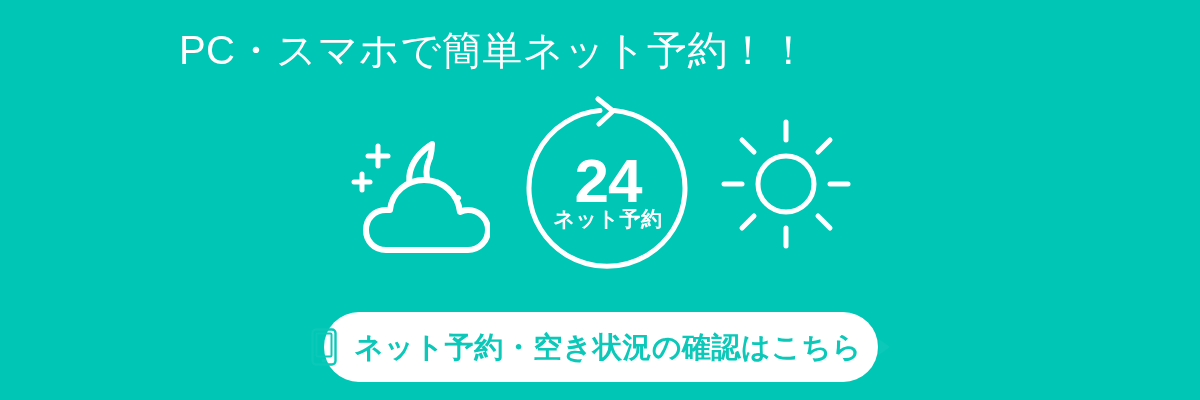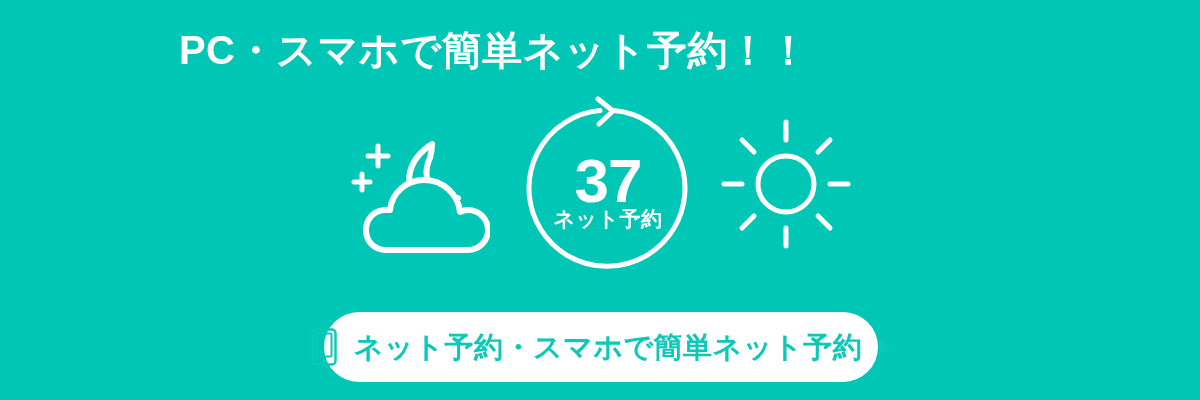--- a/index.html
+++ b/index.html
@@ -21,21 +21,21 @@
   }
   
   #headline {
     position: absolute;
     left: 0;
     top: 24px;
     width: 988px;
     text-align: center;
     color: #ffffff;
     font-size: 40px;
-    font-weight: 700;
+    font-weight: 400;
     letter-spacing: 0.5px;
     line-height: 52px;
     white-space: nowrap;
     user-select: none;
   }
   
   #icon-row {
     position: absolute;
     left: 0;
     top: 96px;
@@ -152,21 +152,21 @@
       </svg>
     </div>
 
     <div id="clock-badge" class="icon-abs">
       <svg width="184" height="185" viewBox="0 0 184 185" fill="none" xmlns="http://www.w3.org/2000/svg" style="position:absolute;left:0;top:0;">
 
         <path d="M 98 14.6 A 78 78 0 1 1 84 14.6" stroke="#ffffff" stroke-width="5" fill="none" stroke-linecap="round"></path>
 
         <path d="M 82 3 L 97 15 L 83 28" stroke="#ffffff" stroke-width="5" fill="none" stroke-linecap="round" stroke-linejoin="round"></path>
       </svg>
-      <div id="badge-number">37</div>
+      <div id="badge-number">24</div>
       <div id="badge-caption">ネット予約</div>
     </div>
 
     <div class="icon-abs" id="sun-icon">
       <svg width="140" height="140" viewBox="0 0 140 140" fill="none" xmlns="http://www.w3.org/2000/svg">
         <circle cx="70" cy="70" r="28" stroke="#ffffff" stroke-width="5" fill="none"></circle>
         <g stroke="#ffffff" stroke-width="5" stroke-linecap="round">
           <line x1="70" y1="8" x2="70" y2="26"></line>
           <line x1="70" y1="114" x2="70" y2="132"></line>
           <line x1="8" y1="70" x2="26" y2="70"></line>
@@ -180,19 +180,19 @@
     </div>
 
   </div>
 
   <div id="cta-button">
     <svg id="cta-phone-icon" width="28" height="40" viewBox="0 0 28 40" fill="none" xmlns="http://www.w3.org/2000/svg">
       <rect x="2.5" y="2.5" width="23" height="35" rx="3.5" ry="3.5" stroke="#0bc8b8" stroke-width="2.4" fill="none"></rect>
       <rect x="6.5" y="6.5" width="15" height="23" rx="1" ry="1" stroke="#0bc8b8" stroke-width="2" fill="none"></rect>
       <rect x="11.8" y="32" width="4.4" height="3.4" rx="0.8" ry="0.8" fill="#0bc8b8"></rect>
     </svg>
-    <span id="cta-label">ネット予約・スマホで簡単ネット予約</span>
+    <span id="cta-label">ネット予約・空き状況の確認はこちら</span>
     <svg id="cta-arrow-icon" width="16" height="20" viewBox="0 0 16 20" fill="none" xmlns="http://www.w3.org/2000/svg">
       <path d="M 3 2 L 14 10 L 3 18 Z" fill="#0bc8b8"></path>
     </svg>
   </div>
 
 </div>
 
 </body></html>

